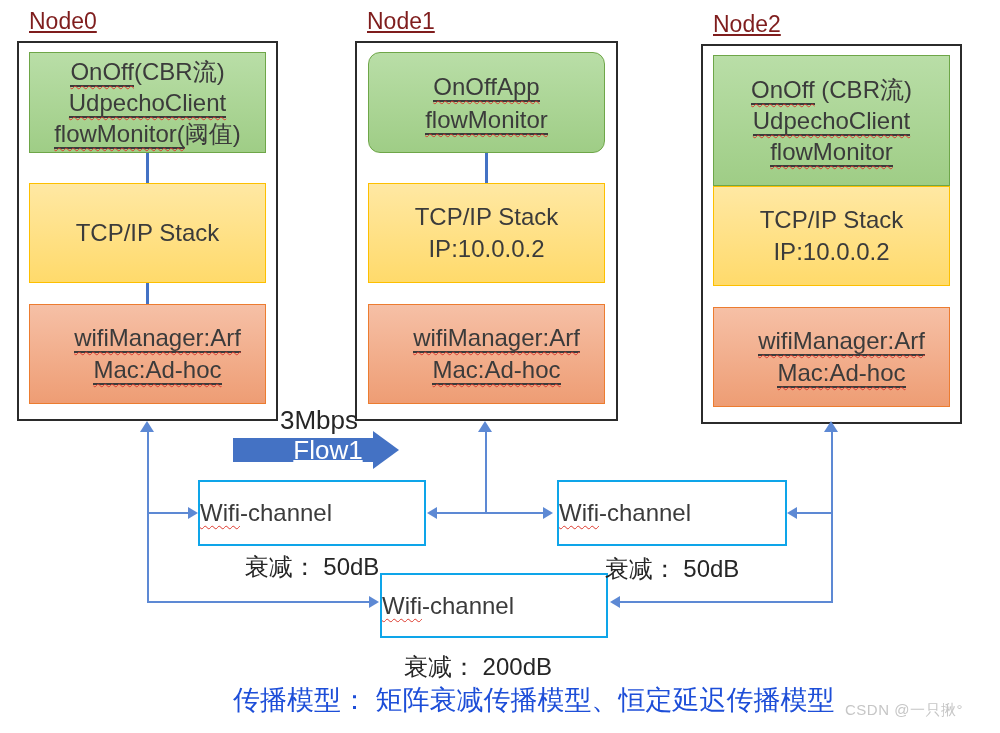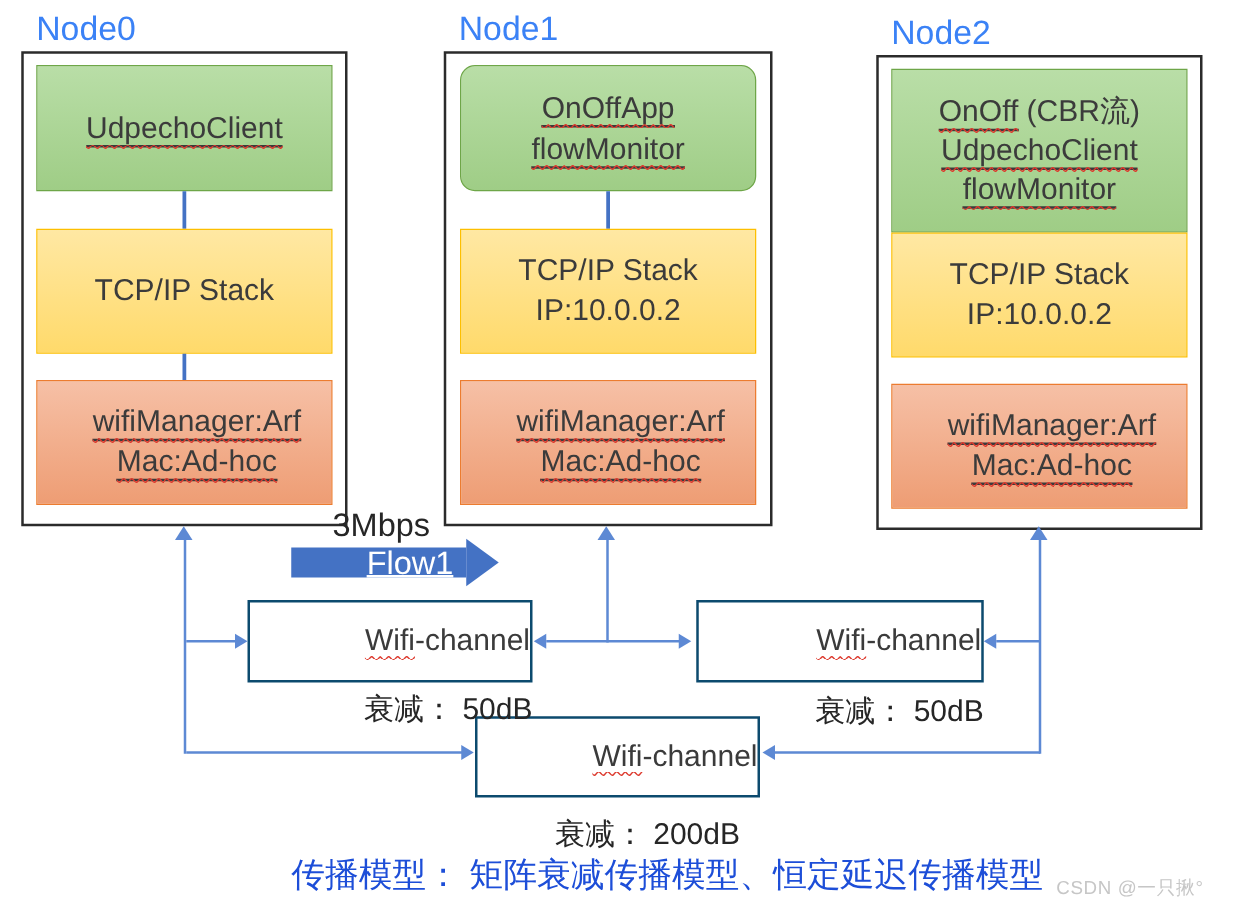--- a/index.html
+++ b/index.html
@@ -2,67 +2,69 @@
 <html><head>
 <meta charset="utf-8">
 <style>
   html,body{margin:0;padding:0;background:#fff;}
   .stage{
     position:relative;width:1000px;height:733px;background:#ffffff;overflow:hidden;
     font-family:"Liberation Sans","DejaVu Sans",sans-serif;color:#3b3b3b;
   }
   .abs{position:absolute;}
   
-  .node-title{position:absolute;font-size:27px;color:#3b82f6;white-space:nowrap;}
+  .node-title{position:absolute;font-size:23px;color:#7f1d1d;white-space:nowrap;text-decoration:underline;}
   .node-frame{position:absolute;border:2px solid #2b2b2b;background:#ffffff;box-sizing:border-box;}
   .box{position:absolute;width:237px;box-sizing:border-box;display:flex;flex-direction:column;
        align-items:center;justify-content:center;text-align:center;font-size:24px;}
   .box .bline{line-height:31px;white-space:nowrap;}
   .box.green{background:linear-gradient(180deg,#b9dea7,#9fcd86);border:1.5px solid #6ea648;}
   .box.yellow{background:linear-gradient(180deg,#ffe8a3,#ffda6b);border:1.5px solid #fdbf00;}
   .box.salmon{background:linear-gradient(180deg,#f6c0a6,#ee9d74);border:1.5px solid #ec7c30;padding-left:20px;}
   
   .du{border-bottom:2px solid #3b3b3b;text-decoration-line:underline;text-decoration-style:wavy;
       text-decoration-color:#dd3a2e;text-decoration-thickness:1px;text-underline-offset:5px;}
   .sqo{text-decoration-line:underline;text-decoration-style:wavy;text-decoration-color:#dd3a2e;
       text-decoration-thickness:1px;text-underline-offset:4px;}
   
   .vcon{position:absolute;width:3px;background:#4472c4;}
   .cline{position:absolute;background:#5d89d4;}
   .ah{position:absolute;width:0;height:0;}
   .ah.up{border-left:7px solid transparent;border-right:7px solid transparent;border-bottom:11px solid #5d89d4;}
   .ah.right{border-top:6px solid transparent;border-bottom:6px solid transparent;border-left:10px solid #5d89d4;}
   .ah.left{border-top:6px solid transparent;border-bottom:6px solid transparent;border-right:10px solid #5d89d4;}
   
-  .chan{position:absolute;border:2px solid #0c4a6e;background:#fff;box-sizing:border-box;
-        display:flex;align-items:center;justify-content:flex-end;font-size:24px;white-space:nowrap;}
+  .chan{position:absolute;border:2px solid #0ea5e9;background:#fff;box-sizing:border-box;
+        display:flex;align-items:center;justify-content:flex-start;font-size:24px;white-space:nowrap;}
   
   .flow{position:absolute;height:38px;}
   .flow .shaft{position:absolute;top:7px;height:24px;background:#4472c4;}
   .flow .head-r{position:absolute;top:0;width:0;height:0;border-top:19px solid transparent;
                 border-bottom:19px solid transparent;border-left:26px solid #4472c4;}
   .flow .head-l{position:absolute;top:0;left:0;width:0;height:0;border-top:19px solid transparent;
                 border-bottom:19px solid transparent;border-right:26px solid #4472c4;}
   .flow .flow-label{position:absolute;top:0;height:38px;display:flex;align-items:center;justify-content:center;
                 color:#ffffff;font-size:26px;text-decoration:underline;text-decoration-thickness:2px;white-space:nowrap;}
   .rate{position:absolute;font-size:26px;color:#262626;white-space:nowrap;}
-  .att{position:absolute;font-size:24px;color:#262626;text-align:right;white-space:nowrap;}
+  .att{position:absolute;font-size:24px;color:#262626;text-align:center;white-space:nowrap;}
   .note{position:absolute;font-size:27px;color:#1d4ed8;white-space:nowrap;}
   .watermark{position:absolute;font-size:15px;color:#c6c6c6;letter-spacing:.5px;white-space:nowrap;}
 </style>
 </head>
 <body>
 
 <div class="stage">
 
   <div class="abs" style="left:17px;top:8px;width:261px;height:413px;">
     <div class="node-title" style="left:12px;top:0;">Node0</div>
     <div class="node-frame" style="left:0;top:33px;width:261px;height:380px;"></div>
     <div class="box green" style="left:12px;top:44px;height:101px;">
+      <div class="bline"><span class="du">OnOff</span><span>(CBR流)</span></div>
       <div class="bline"><span class="du">UdpechoClient</span><span></span></div>
+      <div class="bline"><span class="du">flowMonitor(</span><span>阈值)</span></div>
     </div>
     <div class="vcon" style="left:129px;top:145px;height:30px;"></div>
     <div class="box yellow" style="left:12px;top:175px;height:100px;">
       <div class="bline" style="line-height:32px;">TCP/IP Stack</div>
     </div>
     <div class="vcon" style="left:129px;top:275px;height:21px;"></div>
     <div class="box salmon" style="left:12px;top:296px;height:100px;">
       <div class="bline" style="line-height:32px;"><span class="du">wifiManager:Arf</span><span></span></div>
       <div class="bline" style="line-height:32px;"><span class="du">Mac:Ad-hoc</span><span></span></div>
     </div>
@@ -97,21 +99,21 @@
     <div class="box yellow" style="left:12px;top:175px;height:100px;">
       <div class="bline" style="line-height:32px;">TCP/IP Stack</div>
       <div class="bline" style="line-height:32px;">IP:10.0.0.2</div>
     </div>
     <div class="box salmon" style="left:12px;top:296px;height:100px;">
       <div class="bline" style="line-height:32px;"><span class="du">wifiManager:Arf</span><span></span></div>
       <div class="bline" style="line-height:32px;"><span class="du">Mac:Ad-hoc</span><span></span></div>
     </div>
   </div>
 
-  <div class="rate" style="left:266px;top:405px;">3Mbps</div>
+  <div class="rate" style="left:280px;top:405px;">3Mbps</div>
 
   <div class="flow" style="left:233px;top:431px;width:166px;">
     <div class="shaft" style="left:0;width:140px;"></div>
     <div class="head-r" style="left:140px;"></div>
     <div class="flow-label" style="left:0;width:140px;padding-left:25px;">Flow1</div>
   </div>
 
 
   <div class="ah up" style="left:140px;top:421px;"></div>
   <div class="cline" style="left:147px;top:431px;width:2px;height:172px;"></div>

